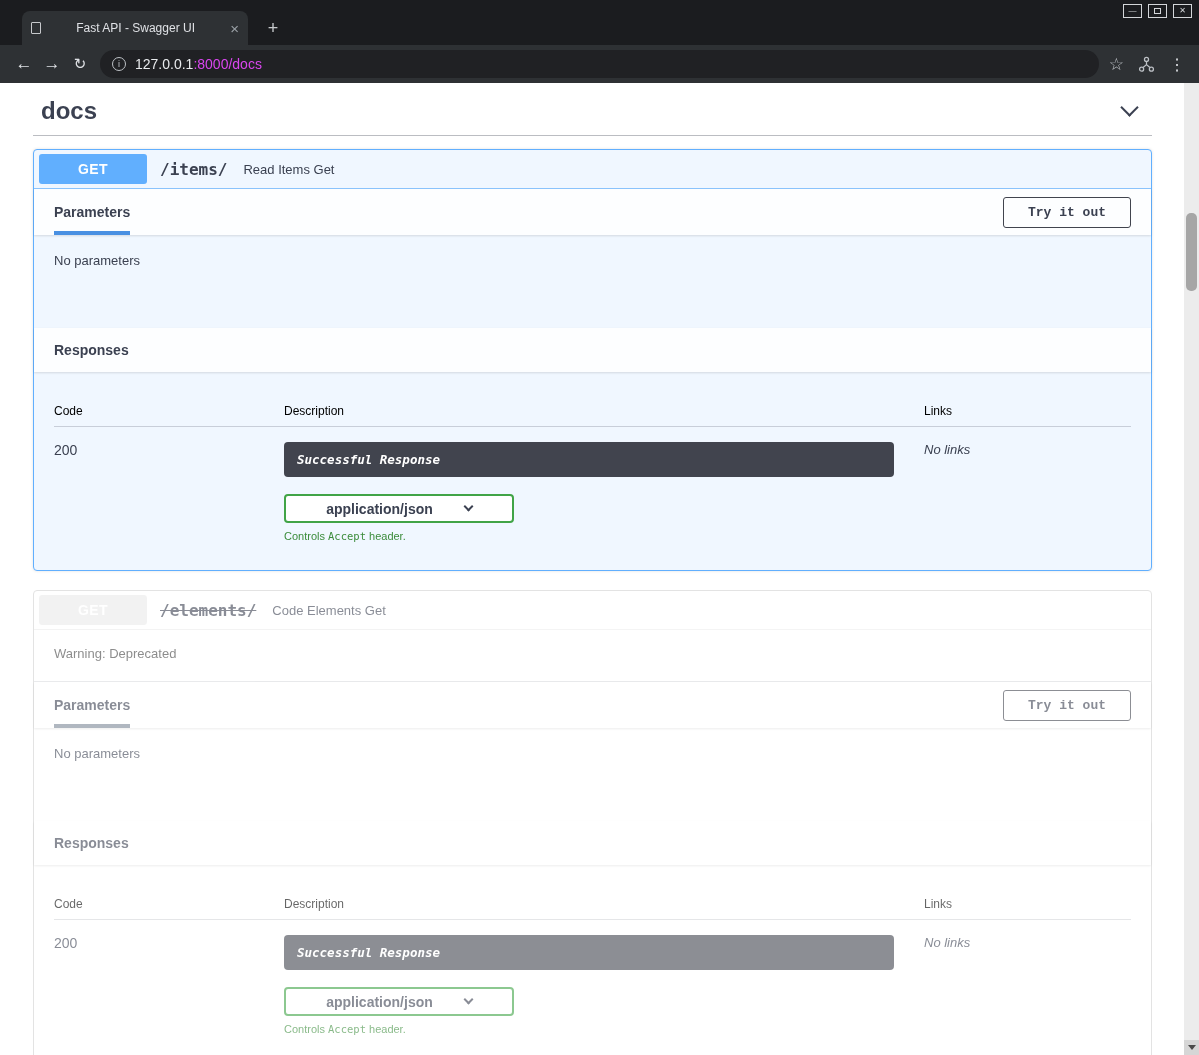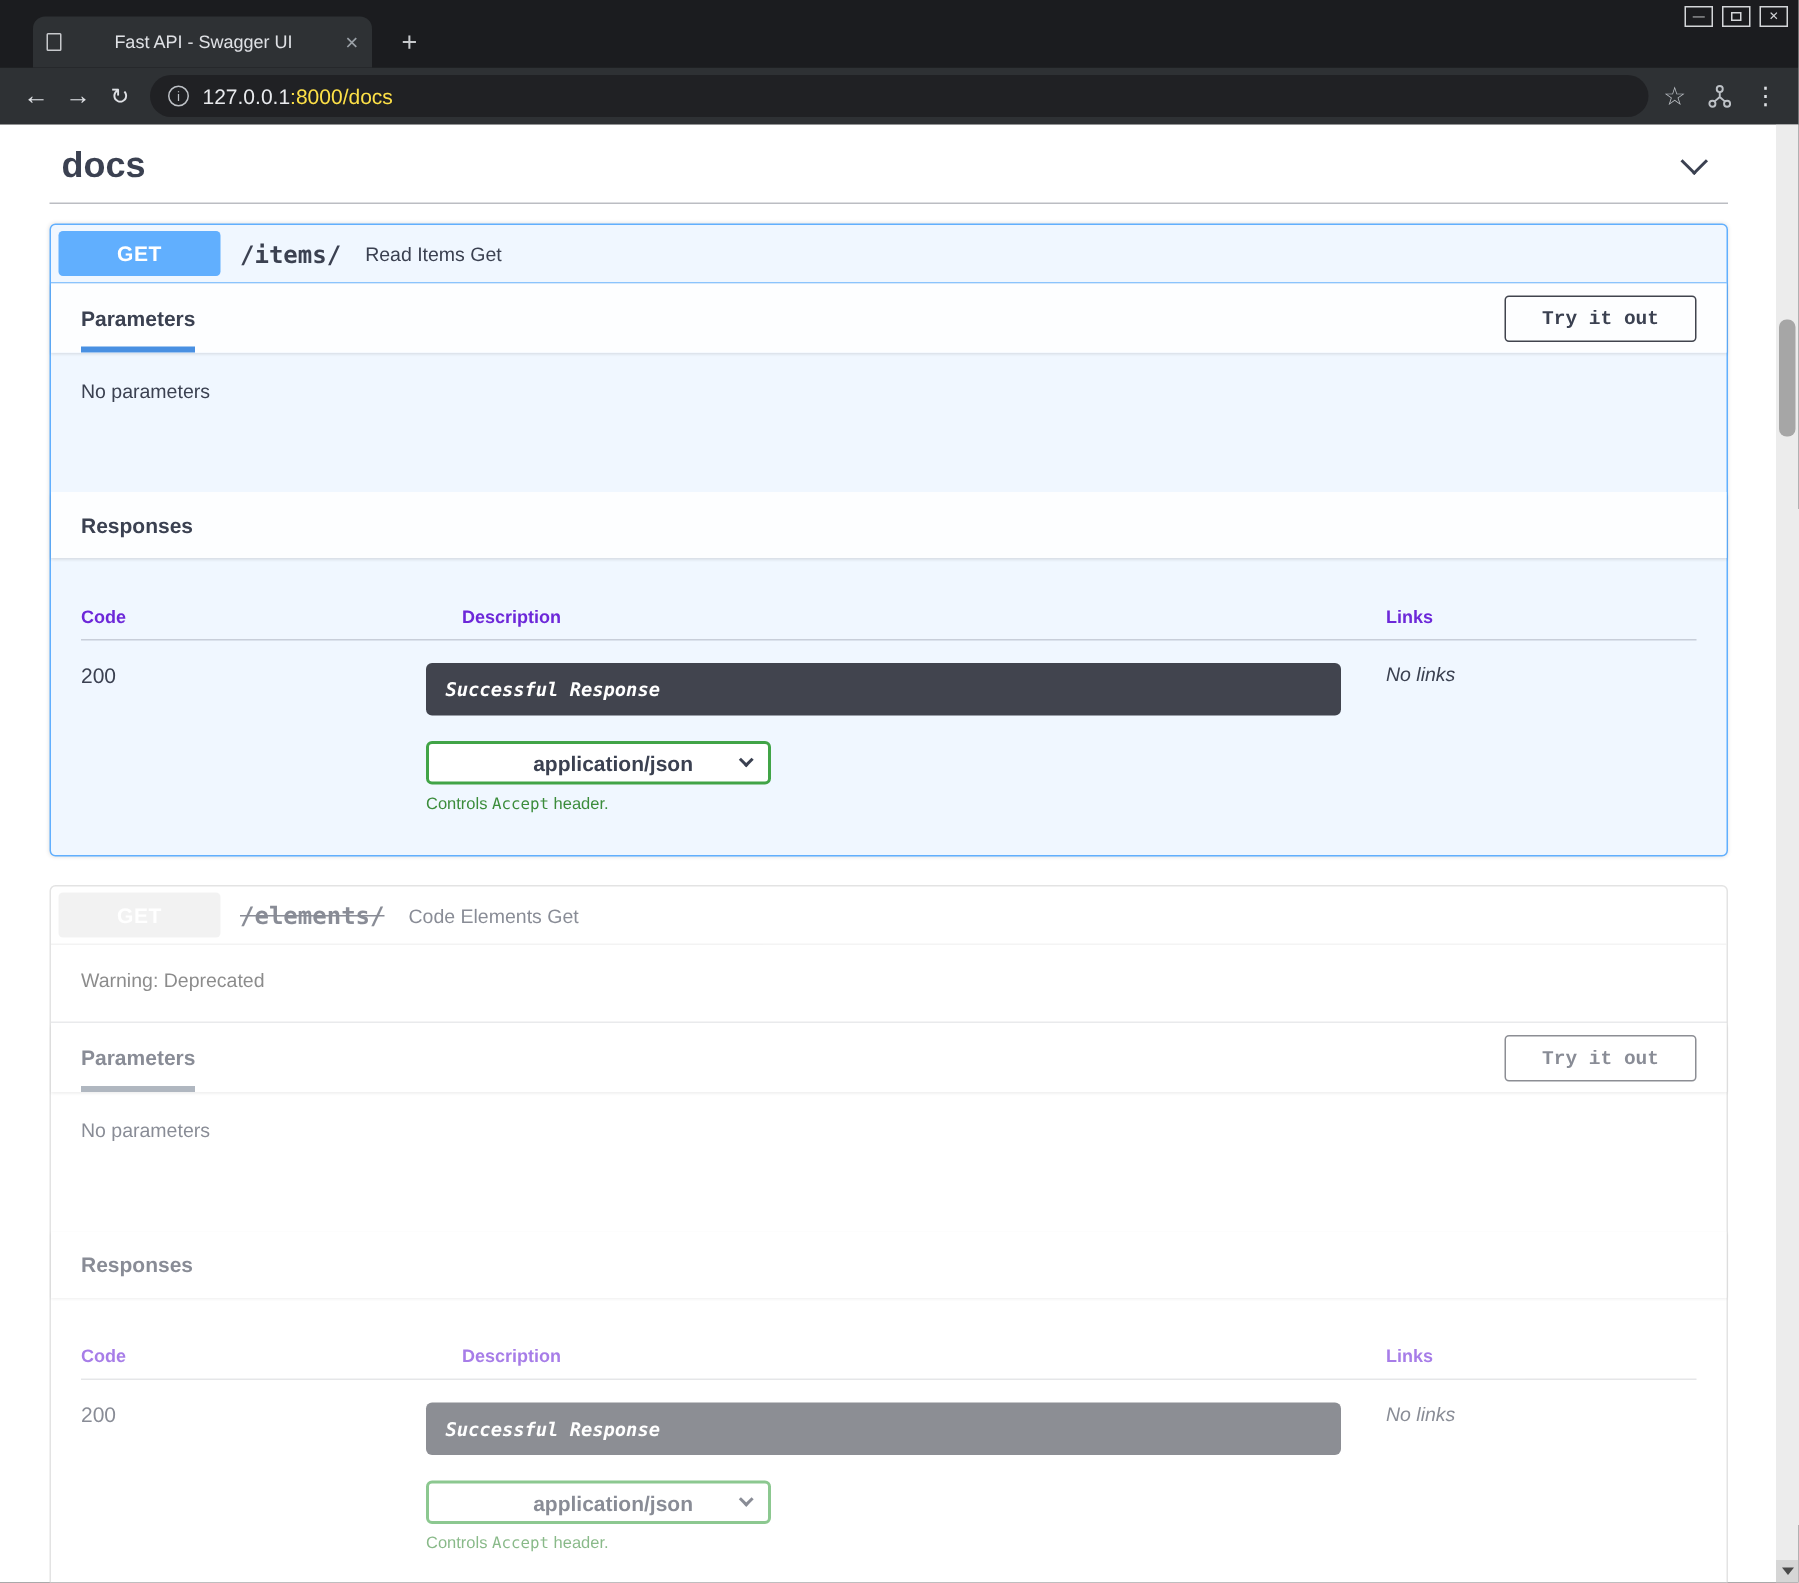--- a/index.html
+++ b/index.html
@@ -22,21 +22,21 @@
 
   .toolbar { height:38px; background:#2e3134; display:flex; align-items:center; padding:0 10px; }
   .nav-icon { color:#dfe1e5; font-size:17px; width:28px; text-align:center; flex:0 0 auto; }
   .nav-icon.reload { font-size:15px; }
   .urlbar { flex:1; height:28px; background:#202124; border-radius:14px; display:flex; align-items:center;
             padding:0 12px; gap:9px; margin:0 10px 0 6px; }
   .info-badge { width:14px; height:14px; border:1px solid #bdc1c6; border-radius:50%; color:#bdc1c6;
                 font-size:9px; display:flex; align-items:center; justify-content:center; flex:0 0 auto; }
   .url { font-size:14px; white-space:nowrap; }
   .url-host { color:#e8eaed; }
-  .url-rest { color:#fde047; }
+  .url-rest { color:#d946ef; }
   .tool-right { display:flex; align-items:center; gap:14px; padding-right:4px; }
   .star-icon { color:#bdc1c6; font-size:17px; }
   .kebab-icon { color:#dfe1e5; font-size:16px; }
 
   
   .viewport { position:relative; height:972px; background:#fff; overflow:hidden; }
   .content { padding:10px 47px 0 33px; color:#3b4151; }
 
   .tag-header { display:flex; align-items:center; justify-content:space-between; padding:4px 8px 10px; }
   .tag-title { font-size:24px; font-weight:700; color:#3b4151; }
@@ -69,30 +69,30 @@
   .param-tab:after { content:""; position:absolute; left:0; bottom:0; width:100%; height:4px; background:#4990e2; }
   .deprecated .param-tab:after { background:#7d8897; }
   .tryout-btn { border:1px solid #41444e; background:transparent; color:#3b4151; font-weight:600; font-size:13px;
                 padding:7px 24px; border-radius:3px; font-family:Liberation Mono, monospace; cursor:pointer; }
 
   .no-params { padding:18px 20px 60px; font-size:13px; color:#3b4151; }
   .responses-header { height:44px; justify-content:flex-start; }
 
   .responses-table { padding:32px 20px 28px; }
   .rt-head, .rt-row { display:grid; grid-template-columns:230px 1fr 207px; }
-  .rt-head { font-size:12px; font-weight:700; color:#6d28d9; padding-bottom:8px;
-             border-bottom:1px solid rgba(59,65,81,.22);gap:24px; }
+  .rt-head { font-size:12px; font-weight:400; color:#000000; padding-bottom:8px;
+             border-bottom:1px solid rgba(59,65,81,.22); }
   .rt-row { padding-top:15px; }
   .rt-code { font-size:14px; color:#3b4151; }
   .rt-links { font-size:13px; color:#3b4151; font-style:italic; }
   .response-markdown { background:#41444e; color:#fff; font-family:"DejaVu Sans Mono", monospace;
                        font-style:italic; font-weight:600; font-size:12.5px; padding:10px 13px;
                        border-radius:4px; margin-right:30px; }
   .media-select { margin-top:17px; width:230px; height:29px; border:2px solid #41a447; border-radius:4px;
-                  background:#fff; display:flex; align-items:center; justify-content:flex-end;
+                  background:#fff; display:flex; align-items:center; justify-content:center;
                   padding:0 11px; font-size:14px; font-weight:700; color:#3b4151; cursor:pointer;gap:32px; }
   .chevron-sm { width:7px; height:7px; margin-top:-4px; }
   .accept-note { margin-top:7px; font-size:11px; color:#3b8c3b; }
   .accept-note .mono { font-family:"DejaVu Sans Mono", monospace; font-size:10.5px; }
 
   
   .scrollbar { position:absolute; top:0; right:0; width:15px; height:100%; background:#ececec; }
   .scroll-thumb { position:absolute; top:130px; left:2px; width:11px; height:78px; background:#a6a6a6; border-radius:5px; }
   .scroll-btn { position:absolute; bottom:0; left:0; width:15px; height:15px; background:#d6d6d6;
                 display:flex; align-items:center; justify-content:center; }

